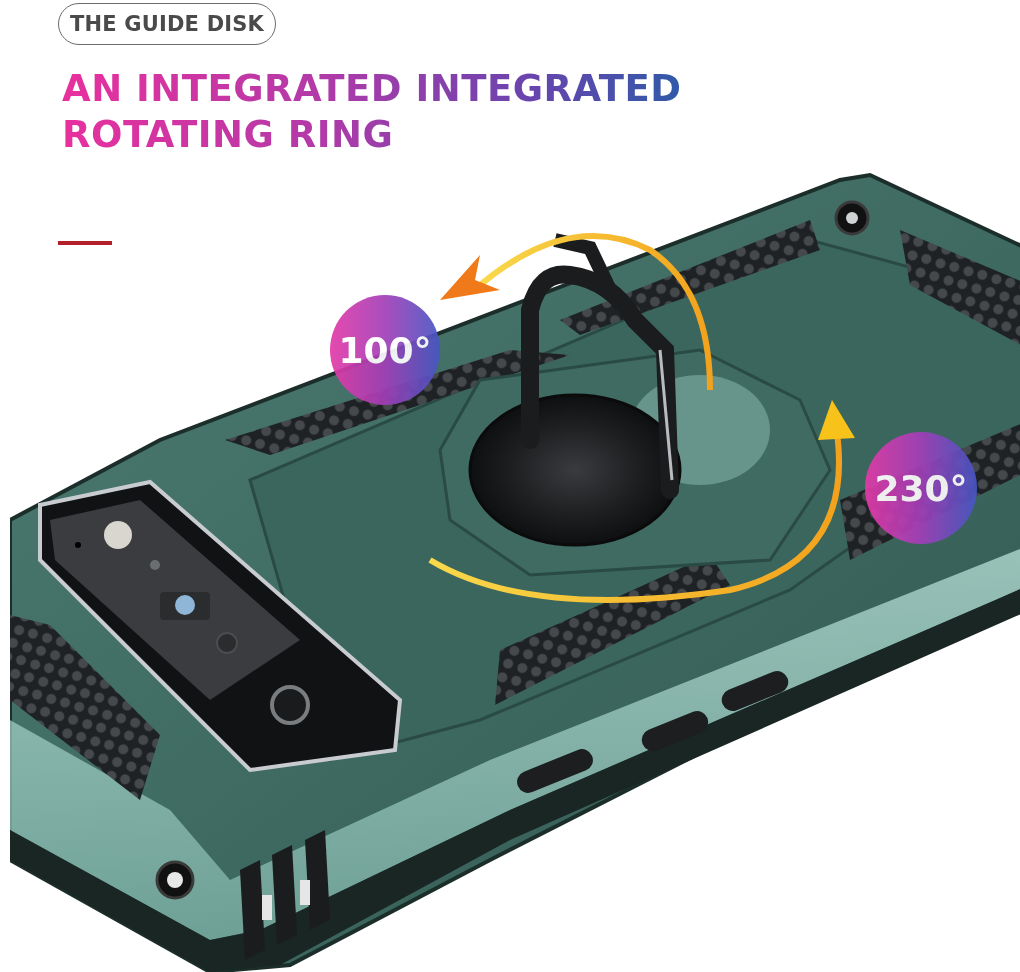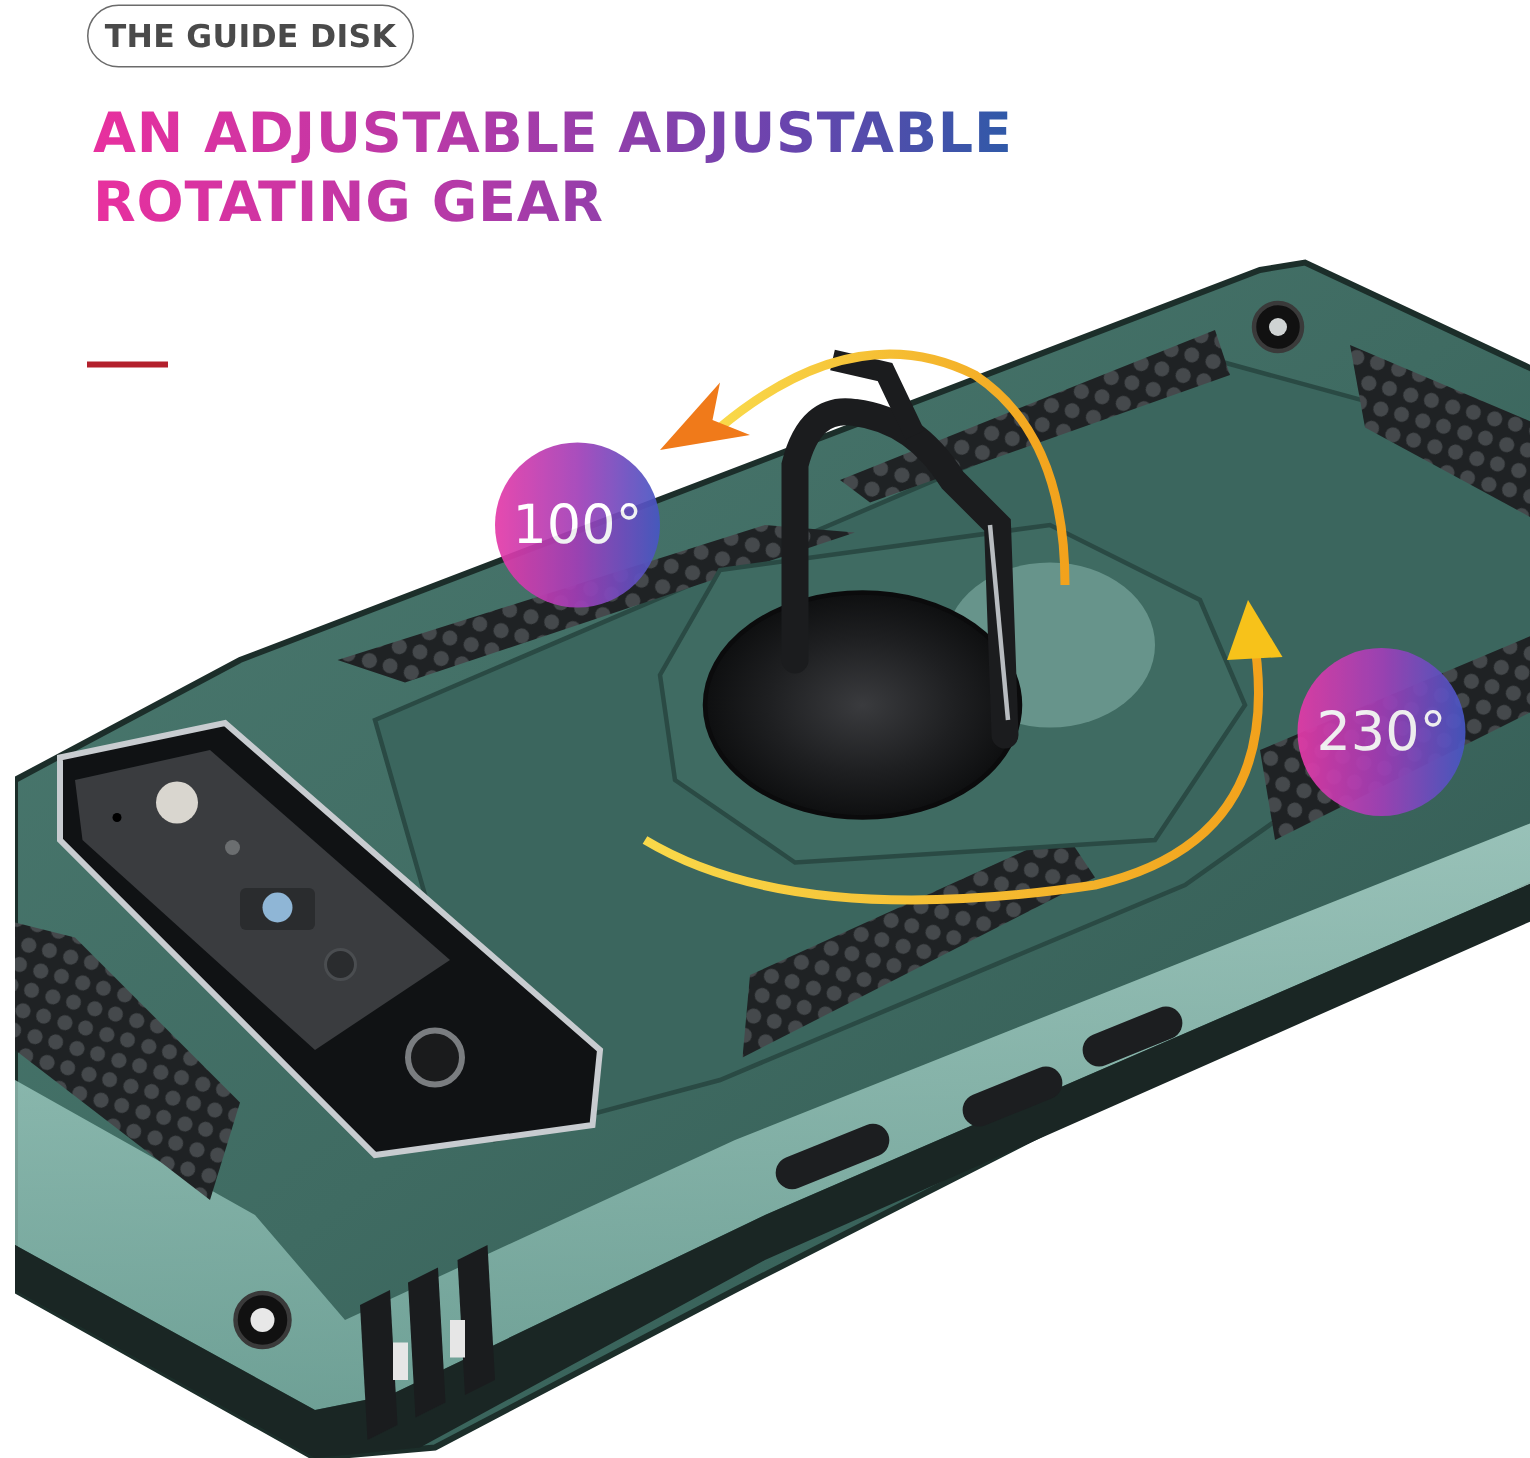--- a/index.html
+++ b/index.html
@@ -23,21 +23,21 @@
     background: linear-gradient(90deg, #e8309e 0%, #b43aa8 40%, #6a44ae 75%, #2f5aa8 100%);
     -webkit-background-clip: text; background-clip: text; color: transparent;
   }
   .accent-bar {
     position: absolute; left: 48px; top: 241px; width: 54px; height: 4px;
     background: #b3202c;
   }
   .badge {
     position: absolute; border-radius: 50%;
     display: flex; align-items: center; justify-content: center;
-    color: #ffffff; font-weight: normal; font-size: 36px;
+    color: #ffffff; font-weight: bold; font-size: 36px;
     background: linear-gradient(90deg, #e43aa8 0%, #a23fb8 50%, #4657c4 100%);
     opacity: 0.92;
   }
   .badge-100 { left: 320px; top: 295px; width: 110px; height: 110px; }
   .badge-360 { left: 855px; top: 432px; width: 112px; height: 112px; }
 </style>
 </head>
 <body>
 
 <div class="scene">
@@ -125,21 +125,21 @@
 
     <path d="M 470 285 Q 560 210 640 250 Q 700 290 700 390" fill="none" stroke="url(#arrowY)" stroke-width="6"></path>
     <path d="M 430 300 L 470 255 L 465 280 L 490 290 Z" fill="#f07a1a"></path>
     <path d="M 420 560 Q 520 620 720 590 Q 850 560 825 420" fill="none" stroke="url(#arrowY)" stroke-width="6"></path>
     <path d="M 808 440 L 822 400 L 845 438 Z" fill="#f7c21a"></path>
   </svg>
 
   <div class="pill">THE GUIDE DISK</div>
 
   <h1 class="headline">
-    <span class="line">AN ADJUSTABLE ADJUSTABLE</span>
-    <span class="line">ROTATING GEAR</span>
+    <span class="line">AN INTEGRATED INTEGRATED</span>
+    <span class="line">ROTATING RING</span>
   </h1>
 
   <div class="accent-bar"></div>
 
   <div class="badge badge-100">100°</div>
   <div class="badge badge-360">230°</div>
 </div>
 
 </body></html>

